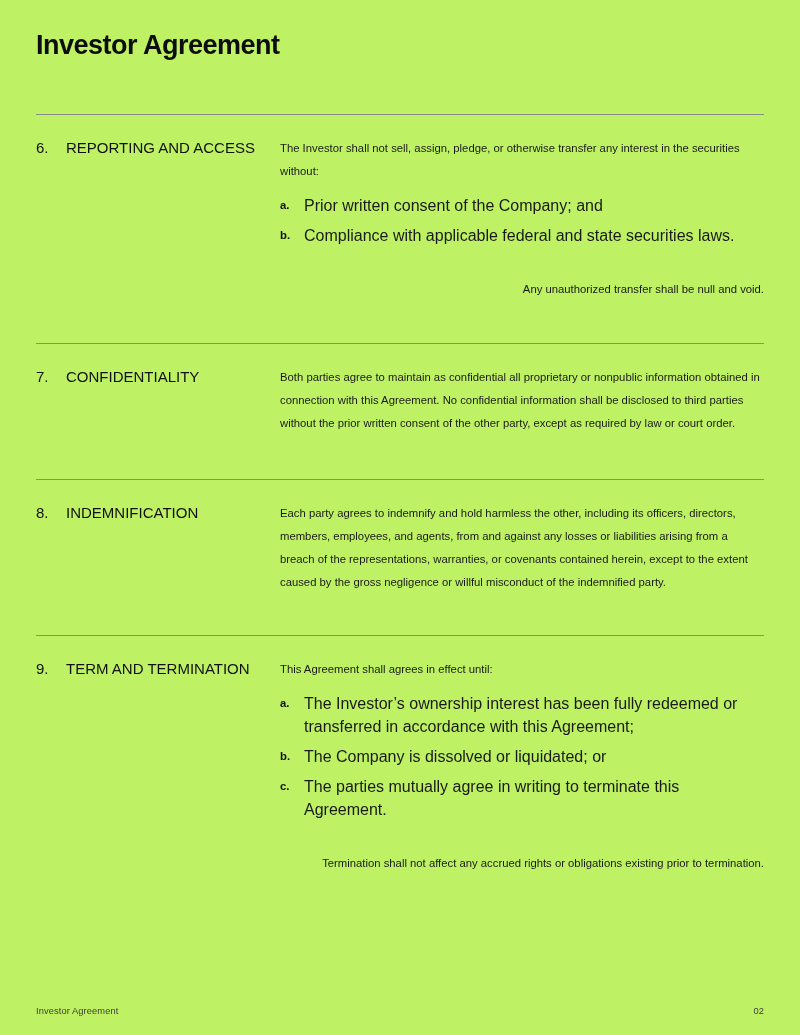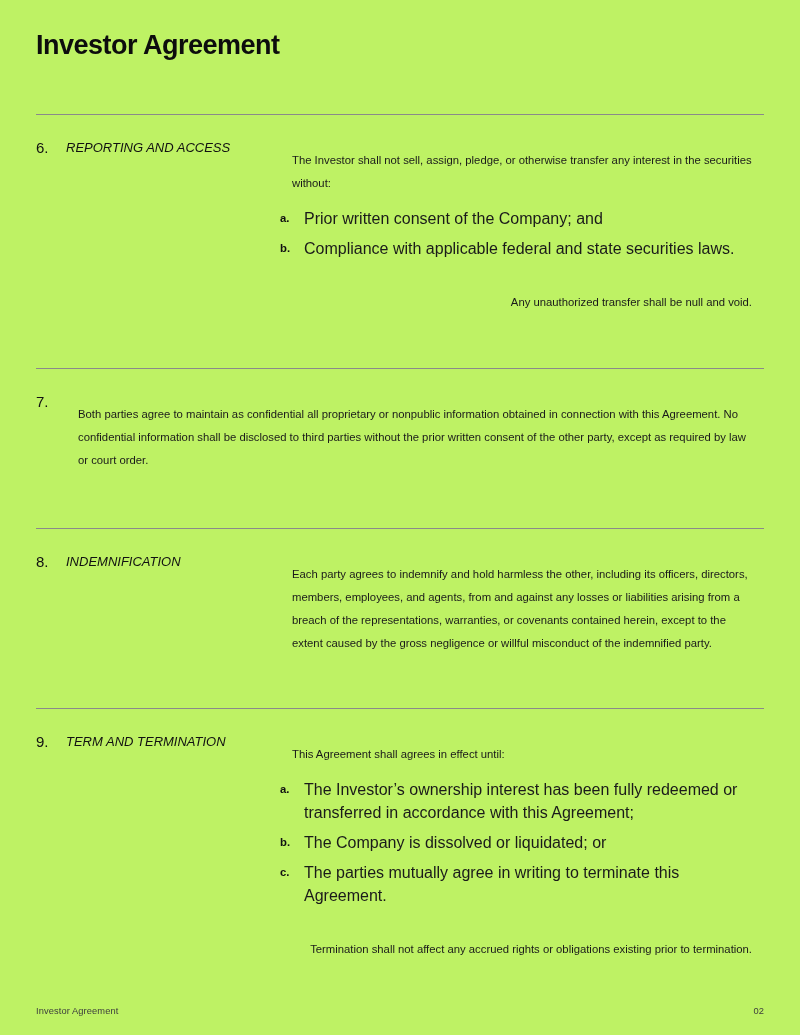--- a/index.html
+++ b/index.html
@@ -57,38 +57,37 @@
     width: 30px;
     flex: 0 0 30px;
     font-size: 15px;
     font-weight: 400;
     color: #111111;
     line-height: 22px;
   }
   .section-heading {
     flex: 0 0 214px;
     width: 214px;
-    font-size: 13px;
+    font-size: 15px;
     font-weight: 400;
     color: #111111;
     line-height: 22px;
     text-transform: uppercase;
     padding-right: 8px;
     box-sizing: border-box;
-    font-style: italic;
   }
   .section-body {
     flex: 1 1 auto;
     font-size: 11.3px;
     line-height: 23px;
     color: #1a1a1a;
   }
 
   .para {
-    margin: 12px;
+    margin: 0;
   }
   .para-gap {
     margin-top: 31px;
     text-align: right;
   }
 
   .list {
     margin: 11px 0 0 0;
     padding: 0;
     list-style: none;
@@ -161,20 +160,21 @@
           </li>
         </ul>
         <p class="para para-gap">Any unauthorized transfer shall be null and void.</p>
       </div>
     </div>
     <div class="sec-spacer-6"></div>
 
     <div class="rule"></div>
     <div class="section">
       <div class="section-num">7.</div>
+      <div class="section-heading">CONFIDENTIALITY</div>
       <div class="section-body">
         <p class="para">Both parties agree to maintain as confidential all proprietary or nonpublic information obtained in connection with this Agreement. No confidential information shall be disclosed to third parties without the prior written consent of the other party, except as required by law or court order.</p>
       </div>
     </div>
     <div class="sec-spacer-7"></div>
 
     <div class="rule"></div>
     <div class="section">
       <div class="section-num">8.</div>
       <div class="section-heading">INDEMNIFICATION</div>

